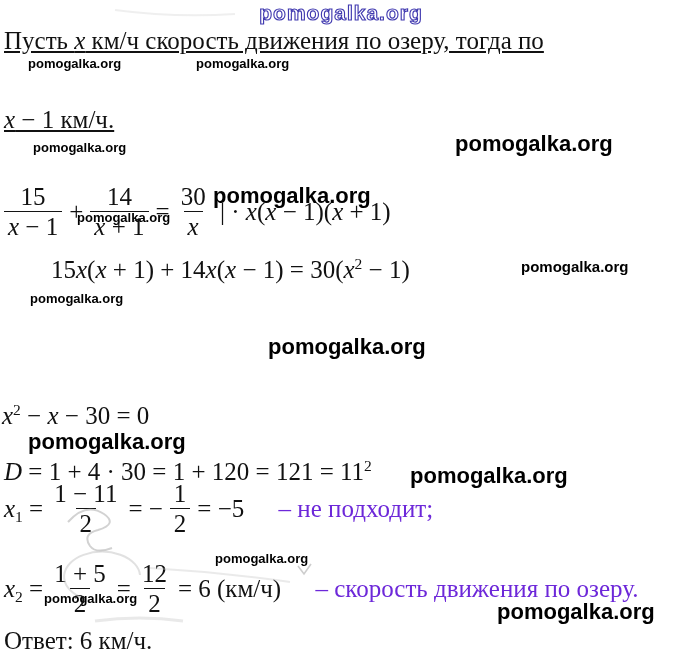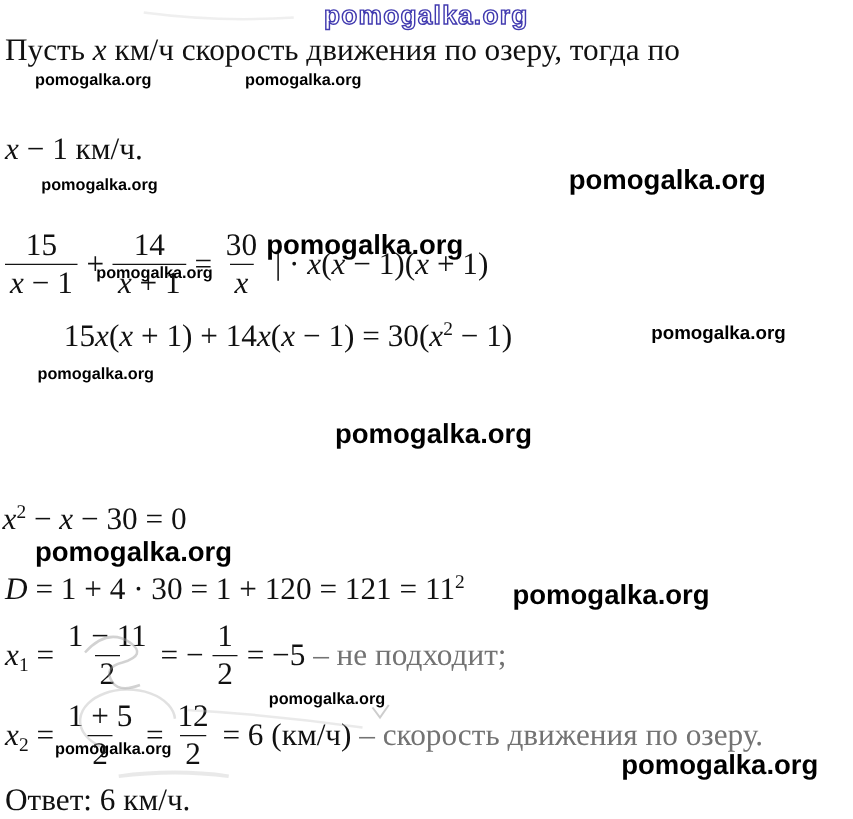--- a/index.html
+++ b/index.html
@@ -7,21 +7,21 @@
        font-family:"Liberation Serif", serif;color:#111;}
   .page{position:absolute;inset:0;background:#fff;}
 
   
   .tline{position:absolute;font-size:25px;line-height:1.15;white-space:nowrap;}
   .mrow{position:absolute;display:flex;align-items:center;gap:7px;
         font-size:25px;white-space:nowrap;}
   .it{font-style:italic;}
   .sup{font-size:0.62em;position:relative;top:-0.55em;}
   .sub{font-size:0.62em;position:relative;top:0.28em;}
-  .faded{color:#737373;}
+  .faded{color:#6d28d9;margin-left:28px;}
 
   
   .frac{display:inline-flex;flex-direction:column;align-items:center;text-align:center;}
   .frac .num{display:block;padding:0 4px 1px;line-height:1.05;}
   .frac .den{display:block;border-top:1.7px solid #141414;padding:2px 4px 0;line-height:1.05;}
 
   
   .wm{position:absolute;font-family:"Liberation Sans", sans-serif;font-weight:700;
       white-space:nowrap;color:#000;}
   .wm-top{font-size:21px;letter-spacing:1px;color:#ffffff;
@@ -46,22 +46,22 @@
   <span class="wm wm-sm" style="left:77px;top:210px;">pomogalka.org</span>
   <span class="wm wm-md" style="left:521px;top:258px;">pomogalka.org</span>
   <span class="wm wm-sm" style="left:30px;top:291px;">pomogalka.org</span>
   <span class="wm wm-lg" style="left:268px;top:334px;">pomogalka.org</span>
   <span class="wm wm-lg" style="left:28px;top:429px;">pomogalka.org</span>
   <span class="wm wm-lg" style="left:410px;top:463px;">pomogalka.org</span>
   <span class="wm wm-sm" style="left:215px;top:551px;">pomogalka.org</span>
   <span class="wm wm-sm" style="left:44px;top:591px;">pomogalka.org</span>
   <span class="wm wm-lg" style="left:497px;top:599px;">pomogalka.org</span>
 
-  <div class="tline" style="left:4px;top:27px;"><span>Пусть </span><span class="it">x</span><span>  км/ч  скорость движения по озеру, тогда по</span></div>
-  <div class="tline" style="left:4px;top:106px;"><span class="it">x</span><span> − 1  км/ч.</span></div>
+  <div class="tline" style="left:4px;top:27px;text-decoration:underline;"><span>Пусть </span><span class="it">x</span><span>  км/ч  скорость движения по озеру, тогда по</span></div>
+  <div class="tline" style="left:4px;top:106px;text-decoration:underline;"><span class="it">x</span><span> − 1  км/ч.</span></div>
 
   <div class="mrow" style="left:4px;top:184px;">
     <span class="frac">
       <span class="num"><span>15</span></span>
       <span class="den"><span class="it">x</span><span> − 1</span></span>
     </span>
     <span><span>+</span></span>
     <span class="frac">
       <span class="num"><span>14</span></span>
       <span class="den"><span class="it">x</span><span> + 1</span></span>
@@ -71,21 +71,21 @@
       <span class="num"><span>30</span></span>
       <span class="den"><span class="it">x</span></span>
     </span>
   </div>
   <div class="tline" style="left:220px;top:198px;"><span>| · </span><span class="it">x</span><span>(</span><span class="it">x</span><span> − 1)(</span><span class="it">x</span><span> + 1)</span></div>
 
   <div class="tline" style="left:4px;top:256px;margin-left:47px;"><span>15</span><span class="it">x</span><span>(</span><span class="it">x</span><span> + 1) + 14</span><span class="it">x</span><span>(</span><span class="it">x</span><span> − 1) = 30(</span><span class="it">x</span><span class="sup">2</span><span> − 1)</span></div>
   <div class="tline" style="left:2px;top:402px;"><span class="it">x</span><span class="sup">2</span><span> − </span><span class="it">x</span><span> − 30 = 0</span></div>
   <div class="tline" style="left:4px;top:458px;"><span class="it">D</span><span> = 1 + 4 · 30 = 1 + 120 = 121 = 11</span><span class="sup">2</span></div>
 
-  <div class="mrow" style="left:4px;top:497px;">
+  <div class="mrow" style="left:4px;top:481px;">
     <span><span class="it">x</span><span class="sub">1</span><span> =</span></span>
     <span class="frac">
       <span class="num"><span>1 − 11</span></span>
       <span class="den"><span>2</span></span>
     </span>
     <span><span>= −</span></span>
     <span class="frac">
       <span class="num"><span>1</span></span>
       <span class="den"><span>2</span></span>
     </span>

